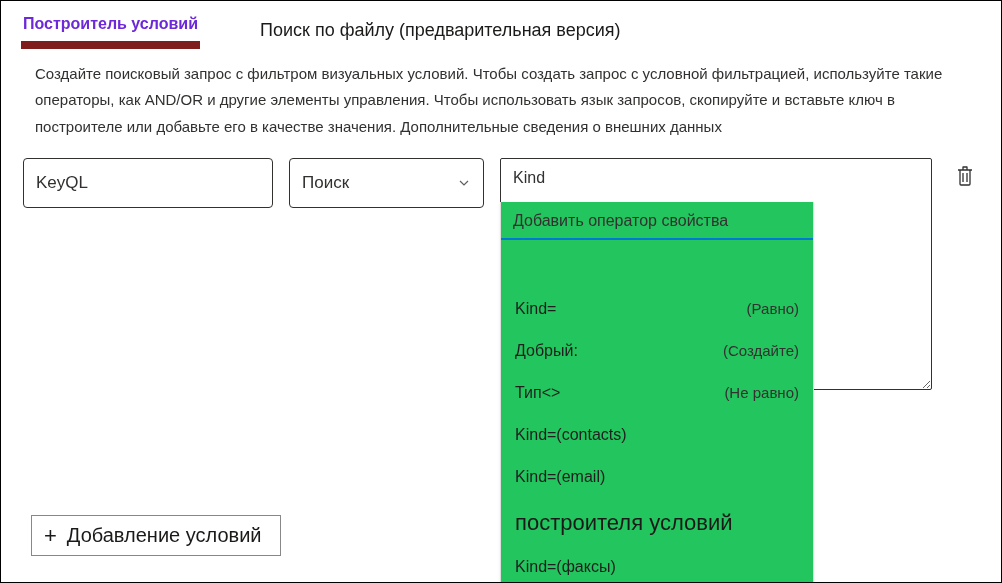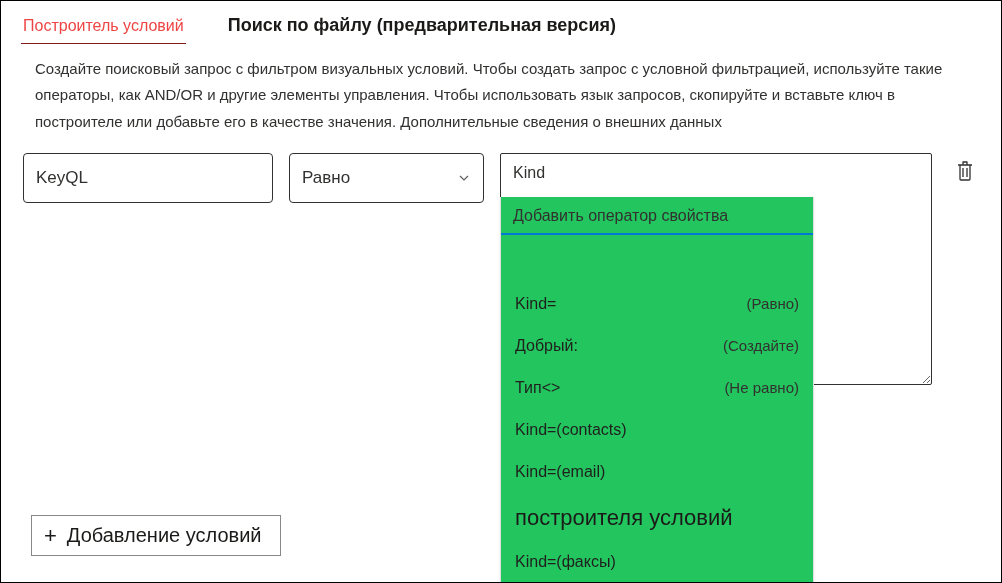--- a/index.html
+++ b/index.html
@@ -24,28 +24,29 @@
       padding: 4px 20px 0 20px;
       gap: 40px;
     }
     .tab {
       padding: 10px 2px 8px 2px;
       font-size: 16px;
       cursor: pointer;
       color: #323130;
     }
     .tab.active {
-      color: #ef4444;
-      border-bottom: 1px solid #7f1d1d;
-      font-weight: 400;
+      color: #6d28d9;
+      border-bottom: 8px solid #7f1d1d;
+      font-weight: 700;
     }
     .tab.inactive {
       color: #1b1a19;
-      font-weight: 700;
+      font-weight: 400;
       font-size: 18px;
+      margin-left: 18px;
     }
     .description {
       padding: 12px 22px 0 34px;
       font-size: 15px;
       line-height: 1.75;
       color: #323130;
     }
     .condition-row {
       display: flex;
       align-items: flex-start;
@@ -177,21 +178,21 @@
   <div class="tab inactive">Поиск по файлу (предварительная версия)</div>
 </div>
 
 <div class="description">Создайте поисковый запрос с фильтром визуальных условий. Чтобы создать запрос с условной фильтрацией, используйте такие операторы, как AND/OR и другие элементы управления. Чтобы использовать язык запросов, скопируйте и вставьте ключ в построителе или добавьте его в качестве значения. Дополнительные сведения о внешних данных</div>
 
 <div class="condition-row">
   <div class="field-input keyql-field">
     <span>KeyQL</span>
   </div>
   <div class="field-input operator-field">
-    <span>Равно</span>
+    <span>Поиск</span>
     <span class="chevron">
       <svg width="12" height="12" viewBox="0 0 12 12">
           <path d="M2 4 L6 8 L10 4" stroke="#605e5c" stroke-width="1.2" fill="none"></path>
         </svg>
     </span>
   </div>
   <div class="value-area">
     <textarea class="value-textarea" style="">Kind</textarea>
     <div class="dropdown">
       <div class="dropdown-header">Добавить оператор свойства</div>

